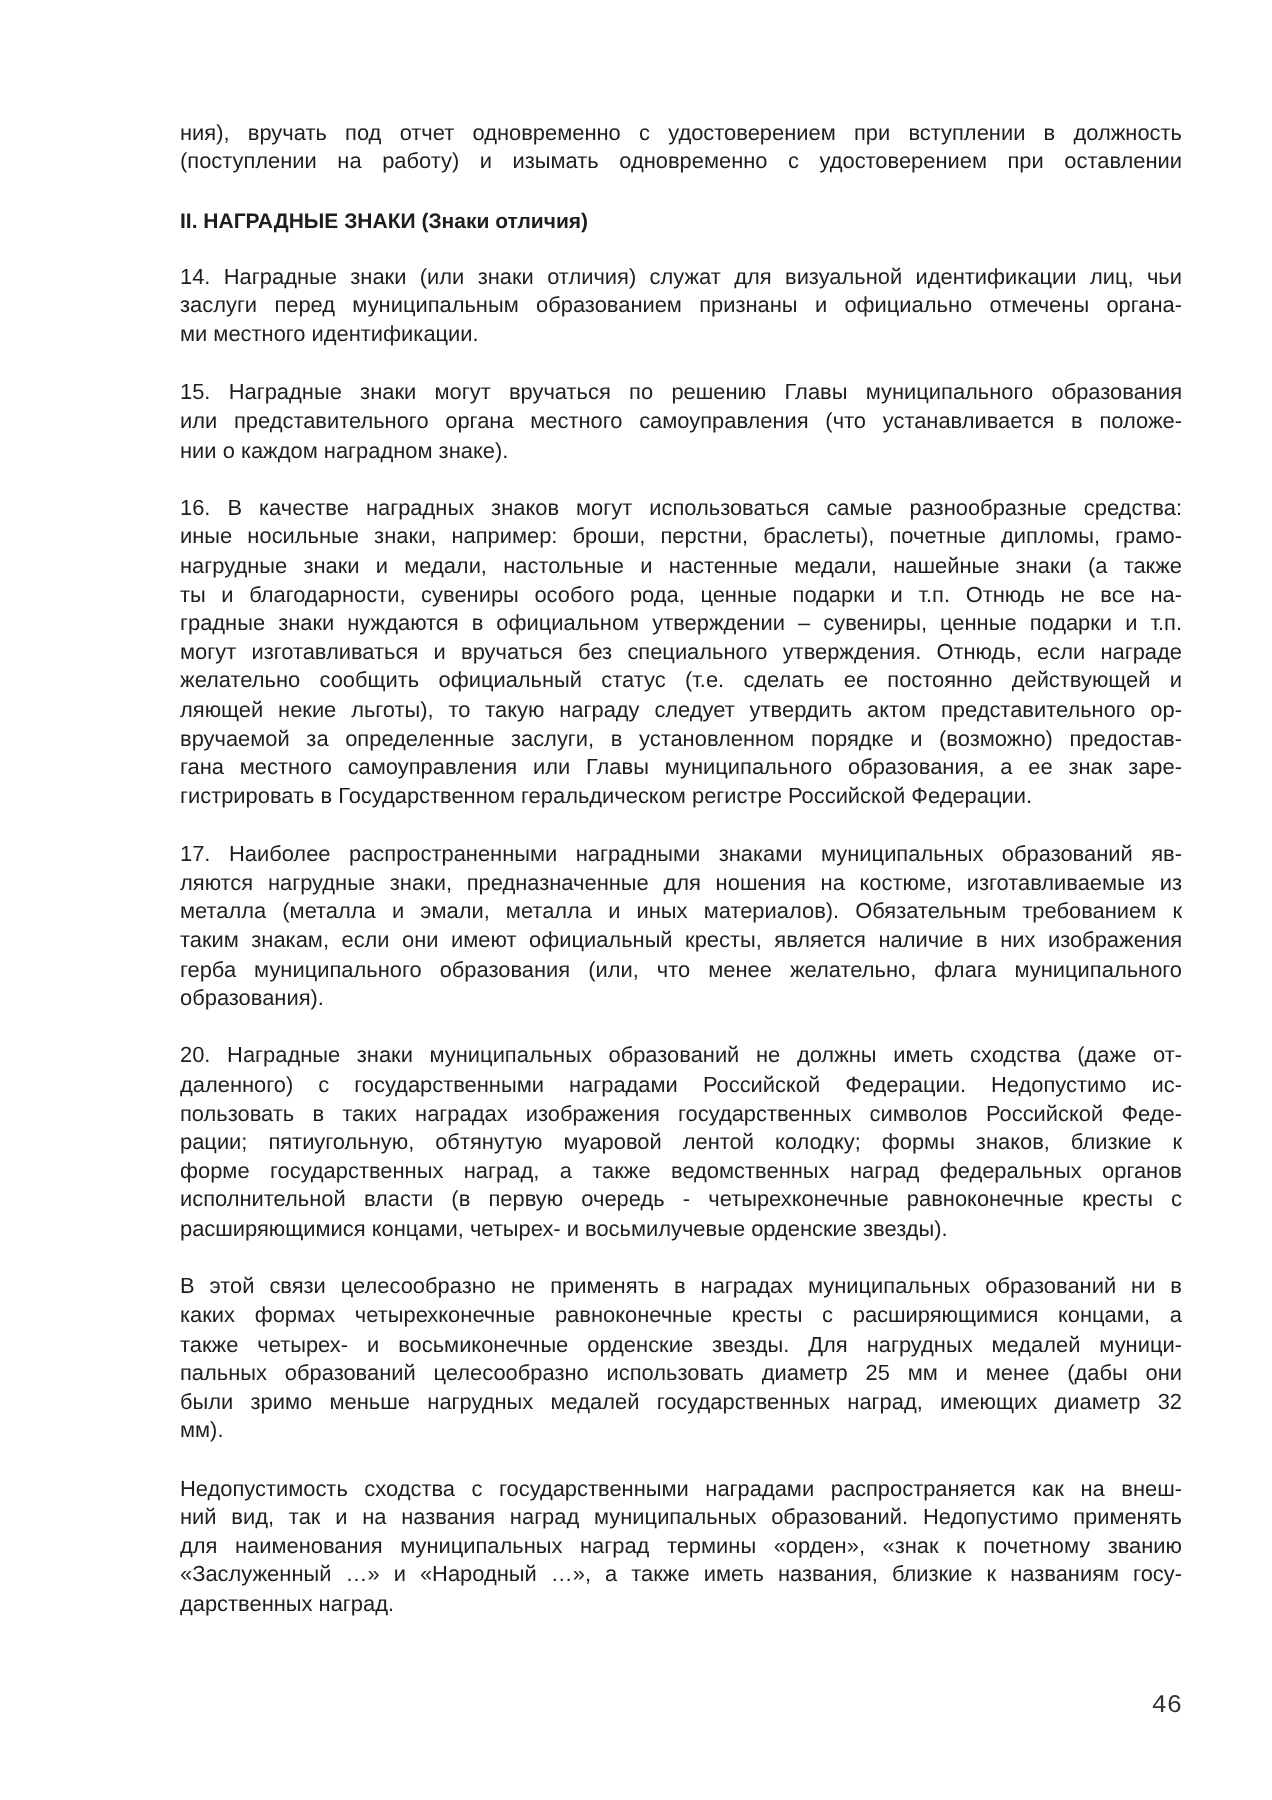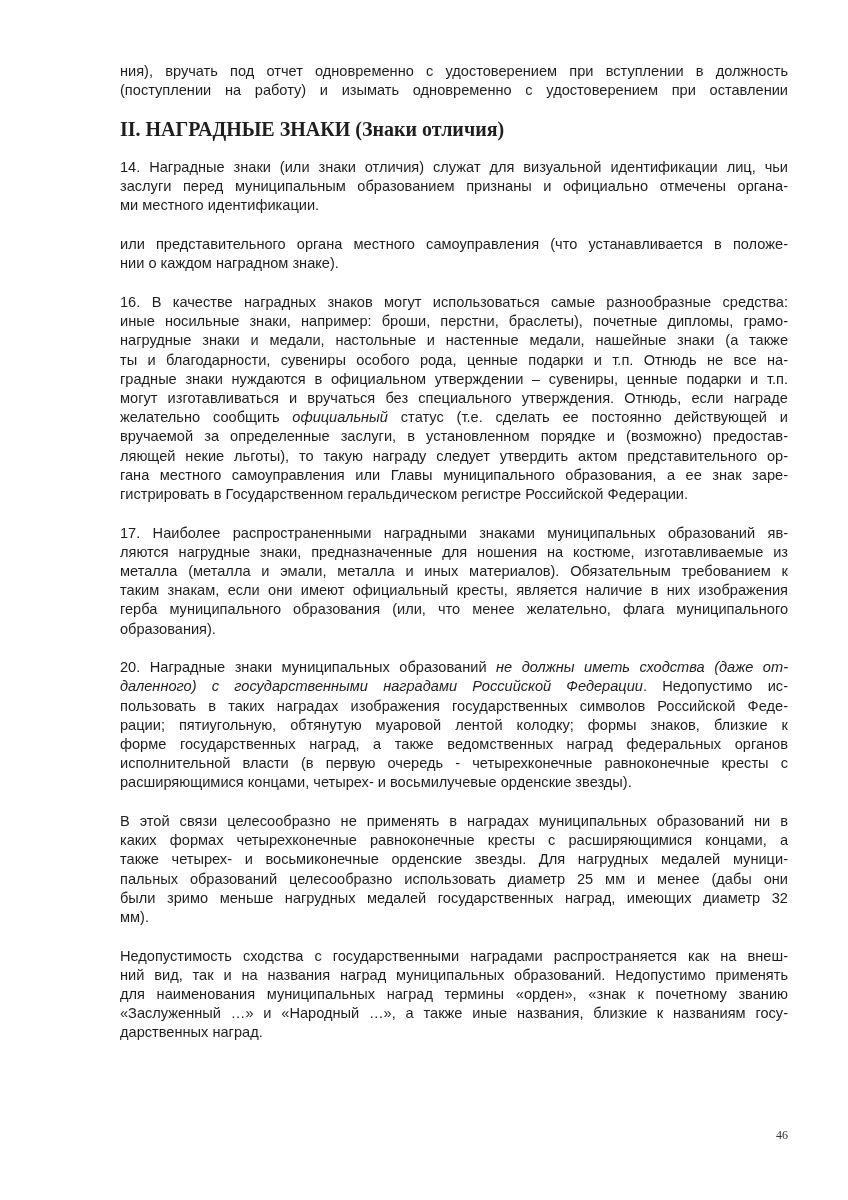--- a/index.html
+++ b/index.html
@@ -1,34 +1,34 @@
 <!DOCTYPE html>
 <html><head>
   <meta charset="utf-8">
   <style>
     html, body { margin: 0; padding: 0; background: #ffffff; }
     body { width: 848px; height: 1200px; position: relative; overflow: hidden; }
     .page {
-      position: absolute; left: 120px; top: 62px; width: 668px;
+      position: absolute; left: 120px; top: 80px; width: 668px;
       font-family: "Liberation Sans", sans-serif;
       font-size: 14.6px; line-height: 19.2px; color: #1e1e1e;
     }
     .para { margin: 0 0 19.5px 0; }
     .line {
       display: block; text-align: justify; text-align-last: justify;
       white-space: nowrap; height: 19.2px;
     }
     .line.last { text-align-last: left; }
     .heading {
-      font-weight: bold; margin: 18px 0 19px 0; font-size: 20px; font-family: Liberation Serif, serif;
+      font-weight: bold; margin: 18px 0 19px 0; font-size: 14px;
     }
-    .ital { font-style: italic; }
+    .ital { }
     .page-number {
       position: absolute; right: 60px; top: 1128px;
-      font-family: Liberation Serif, serif; font-size: 12px; color: #333;
+      font-family: Liberation Mono, monospace; font-size: 17px; color: #333;
     }
   </style>
 </head>
 <body>
 
 <div class="page">
 
   <div class="para">
     <span class="line">ния), вручать под отчет одновременно с удостоверением при вступлении в должность</span>
     <span class="line">(поступлении на работу) и изымать одновременно с удостоверением при оставлении</span>
@@ -36,34 +36,35 @@
 
   <div class="heading">II. НАГРАДНЫЕ ЗНАКИ (Знаки отличия)</div>
 
   <div class="para">
     <span class="line">14. Наградные знаки (или знаки отличия) служат для визуальной идентификации лиц, чьи</span>
     <span class="line">заслуги перед муниципальным образованием признаны и официально отмечены органа-</span>
     <span class="line last">ми местного идентификации.</span>
   </div>
 
   <div class="para">
+    <span class="line">15. Наградные знаки могут вручаться по решению Главы муниципального образования</span>
     <span class="line">или представительного органа местного самоуправления (что устанавливается в положе-</span>
     <span class="line last">нии о каждом наградном знаке).</span>
   </div>
 
   <div class="para">
     <span class="line">16. В качестве наградных знаков могут использоваться самые разнообразные средства:</span>
     <span class="line">иные носильные знаки, например: броши, перстни, браслеты), почетные дипломы, грамо-</span>
     <span class="line">нагрудные знаки и медали, настольные и настенные медали, нашейные знаки (а также</span>
     <span class="line">ты и благодарности, сувениры особого рода, ценные подарки и т.п. Отнюдь не все на-</span>
     <span class="line">градные знаки нуждаются в официальном утверждении – сувениры, ценные подарки и т.п.</span>
     <span class="line">могут изготавливаться и вручаться без специального утверждения. Отнюдь, если награде</span>
     <span class="line"><span>желательно сообщить </span><span class="ital">официальный</span><span> статус (т.е. сделать ее постоянно действующей и</span></span>
+    <span class="line">ляющей некие льготы), то такую награду следует утвердить актом представительного ор-</span>
     <span class="line">вручаемой за определенные заслуги, в установленном порядке и (возможно) предостав-</span>
-    <span class="line">ляющей некие льготы), то такую награду следует утвердить актом представительного ор-</span>
     <span class="line">гана местного самоуправления или Главы муниципального образования, а ее знак заре-</span>
     <span class="line last">гистрировать в Государственном геральдическом регистре Российской Федерации.</span>
   </div>
 
   <div class="para">
     <span class="line">17. Наиболее распространенными наградными знаками муниципальных образований яв-</span>
     <span class="line">ляются нагрудные знаки, предназначенные для ношения на костюме, изготавливаемые из</span>
     <span class="line">металла (металла и эмали, металла и иных материалов). Обязательным требованием к</span>
     <span class="line">таким знакам, если они имеют официальный кресты, является наличие в них изображения</span>
     <span class="line">герба муниципального образования (или, что менее желательно, флага муниципального</span>
@@ -86,19 +87,19 @@
     <span class="line">также четырех- и восьмиконечные орденские звезды. Для нагрудных медалей муници-</span>
     <span class="line">пальных образований целесообразно использовать диаметр 25 мм и менее (дабы они</span>
     <span class="line">были зримо меньше нагрудных медалей государственных наград, имеющих диаметр 32</span>
     <span class="line last">мм).</span>
   </div>
 
   <div class="para">
     <span class="line">Недопустимость сходства с государственными наградами распространяется как на внеш-</span>
     <span class="line">ний вид, так и на названия наград муниципальных образований. Недопустимо применять</span>
     <span class="line">для наименования муниципальных наград термины «орден», «знак к почетному званию</span>
-    <span class="line">«Заслуженный …» и «Народный …», а также иные названия, близкие к названиям госу-</span>
+    <span class="line">«Заслуженный …» и «Народный …», а также иметь названия, близкие к названиям госу-</span>
     <span class="line last">дарственных наград.</span>
   </div>
 
 </div>
 
 <div class="page-number">46</div>
 
 </body></html>

